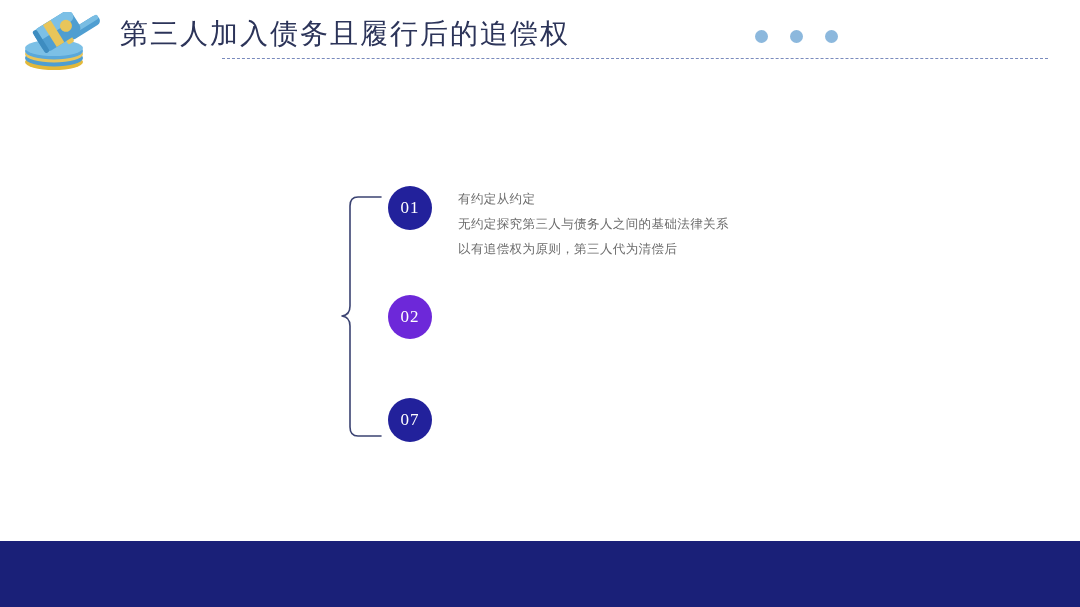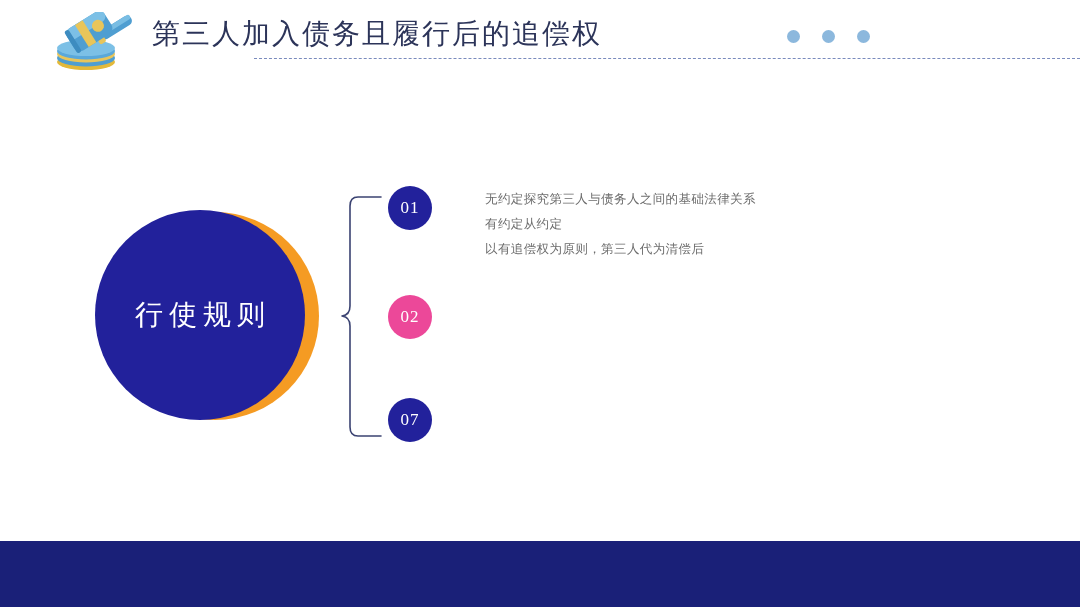--- a/index.html
+++ b/index.html
@@ -17,21 +17,20 @@
     background: #ffffff;
     overflow: hidden;
   }
 
   
   .header {
     position: absolute;
     left: 0; top: 0;
     width: 864px;
     height: 80px;
-    margin-left: 32px;
   }
   .gavel-icon {
     position: absolute;
     left: 18px;
     top: 12px;
     width: 92px;
     height: 62px;
   }
   .slide-title {
     position: absolute;
@@ -131,35 +130,35 @@
     border-radius: 50%;
     display: flex;
     align-items: center;
     justify-content: center;
     font-family: "Liberation Serif", "DejaVu Serif", serif;
     font-size: 17px;
     color: #ffffff;
     letter-spacing: 1px;
   }
   .badge.navy  { background: #22219b; }
-  .badge.orange{ background: #ec4899; }
+  .badge.orange{ background: #6d28d9; }
 
   .lines {
     margin-left: 26px;
     padding-top: 1px;
   }
   .lines .line {
     font-size: 12.5px;
     line-height: 25px;
     color: #6c6c6c;
     white-space: nowrap;
     letter-spacing: 0.4px;
   }
 
-  #item-01 { left: 388px; top: 106px; gap: 27px; }
+  #item-01 { left: 388px; top: 106px; }
   #item-02 { left: 388px; top: 215px; }
   #item-03 { left: 388px; top: 318px; }
 
   
   .footer-bar {
     position: absolute;
     left: 0;
     top: 541px;
     width: 1080px;
     height: 66px;
@@ -200,38 +199,32 @@
 
     <div class="header-dots">
       <span class="dot"></span>
       <span class="dot"></span>
       <span class="dot"></span>
     </div>
   </div>
 
   <div class="content">
 
-    <div class="hub">
-      <div class="hub-ring"></div>
-      <div class="hub-core">
-        <span class="hub-label">行使规则</span>
-      </div>
-    </div>
 
     <div class="brace">
       <svg viewBox="0 0 42 243" width="42" height="243" xmlns="http://www.w3.org/2000/svg">
         <path d="M41 2 H18 Q10 2 10 11 V111 Q10 120 2 121 Q10 122 10 131 V232 Q10 241 18 241 H41" fill="none" stroke="#3b4372" stroke-width="1.6" stroke-linecap="round" stroke-linejoin="round"></path>
       </svg>
     </div>
 
     <div class="item" id="item-01">
       <div class="badge navy">01</div>
       <div class="lines">
+        <div class="line">有约定从约定</div>
         <div class="line">无约定探究第三人与债务人之间的基础法律关系</div>
-        <div class="line">有约定从约定</div>
         <div class="line">以有追偿权为原则，第三人代为清偿后</div>
       </div>
     </div>
 
     <div class="item" id="item-02">
       <div class="badge orange">02</div>
     </div>
 
     <div class="item" id="item-03">
       <div class="badge navy">07</div>

